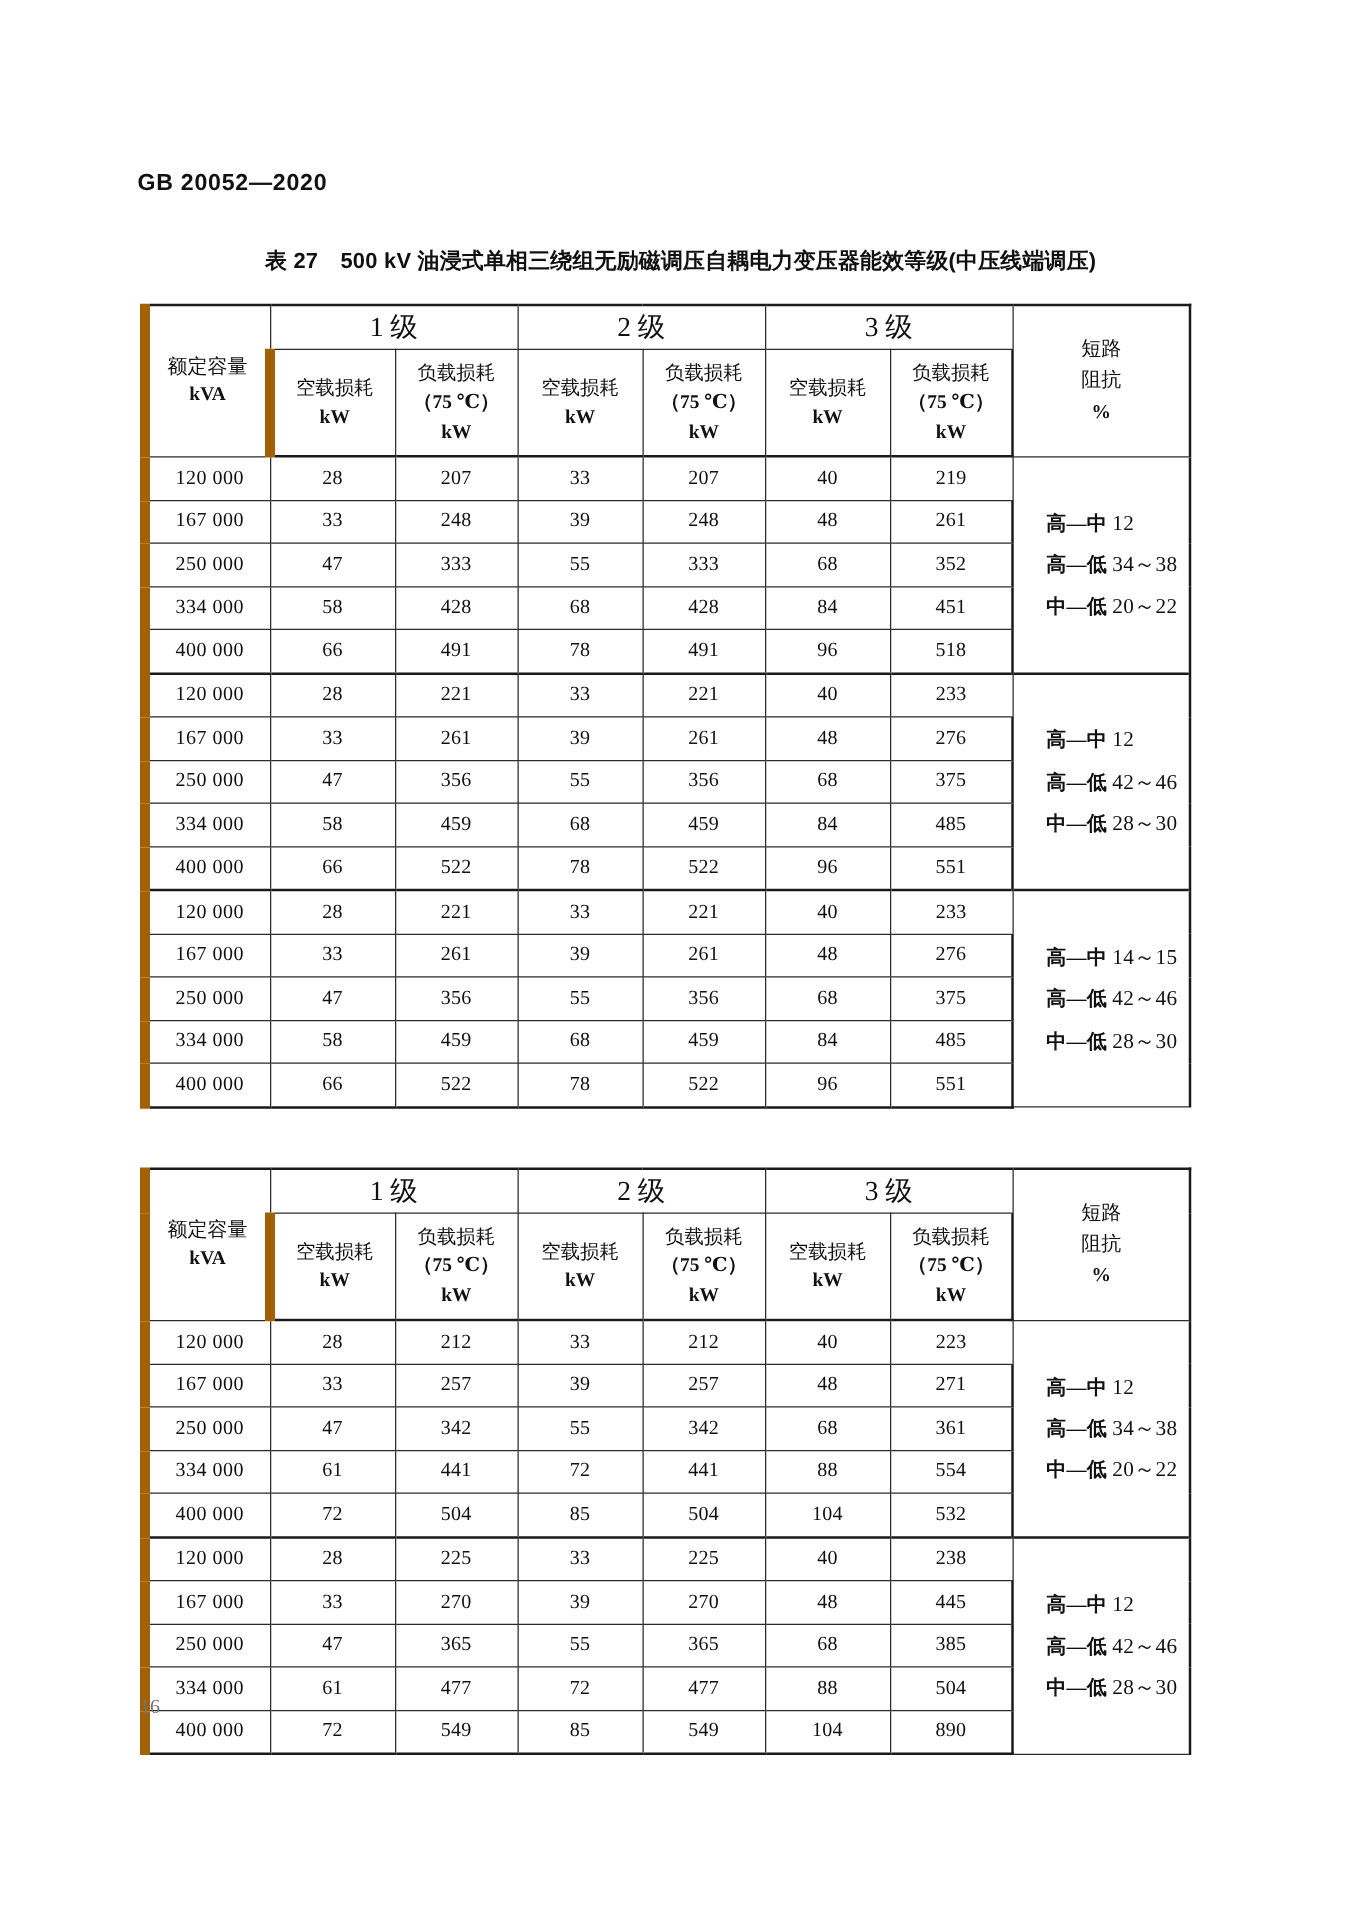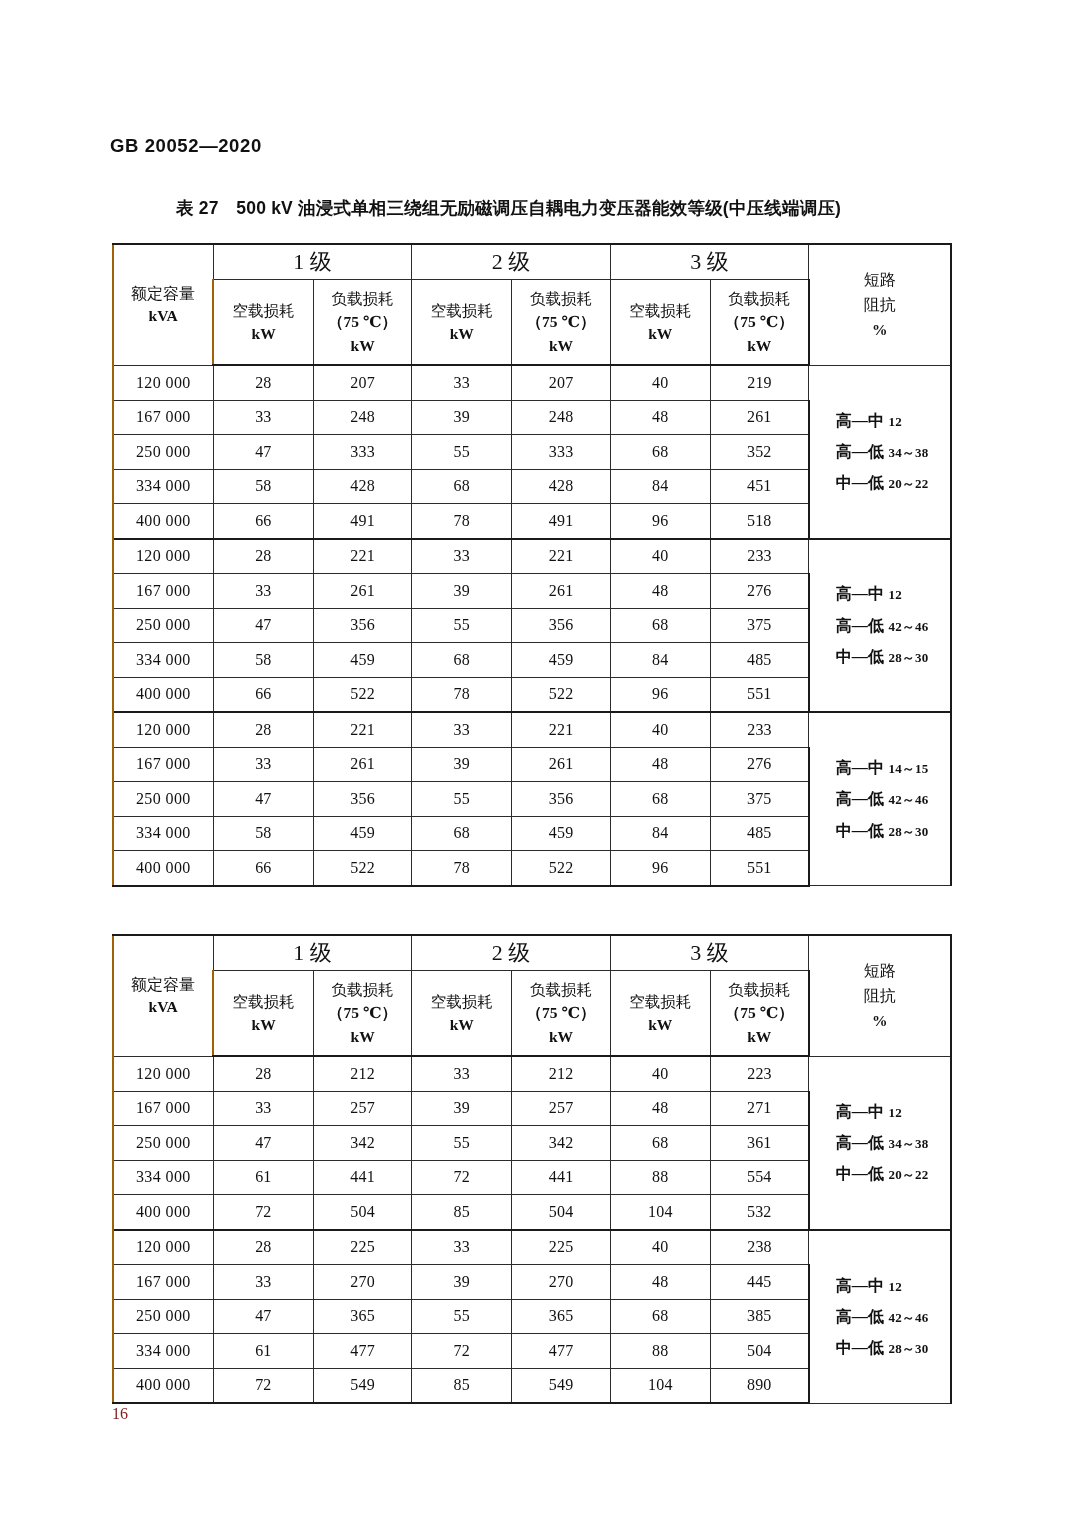--- a/index.html
+++ b/index.html
@@ -38,20 +38,21 @@
 
   
   .caption {
     position: absolute;
     font-family: "Liberation Sans", "DejaVu Sans", sans-serif;
     font-weight: bold;
     font-size: 17.5px;
     color: #111;
     white-space: nowrap;
     letter-spacing: 0.2px;
+    margin-left: 36px;
   }
   #caption-27 { left: 176px; top: 196px; }
   #caption-28 { left: 186px; top: 891px; }
 
   
   .tbl {
     position: absolute;
     border-collapse: collapse;
     table-layout: fixed;
     font-family: "Liberation Serif", "DejaVu Serif", serif;
@@ -66,21 +67,21 @@
     border: 1px solid #2b2b2b;
     padding: 0;
     text-align: center;
     vertical-align: middle;
     font-weight: normal;
   }
 
   
   .tbl { outline: none; }
   .tbl tr:first-child th { border-top: 2px solid #1a1a1a; }
-  .tbl tr td:first-child, .tbl tr th:first-child { border-left: 2px solid #a16207; }
+  .tbl tr td:first-child, .tbl tr th:first-child { border-left: 8px solid #a16207; }
   .tbl tr td:last-child, .tbl tr th:last-child { border-right: 2px solid #1a1a1a; }
   .tbl tr:last-child td { border-bottom: 2px solid #1a1a1a; }
 
   
   .h-cap {
     font-family: "Liberation Sans", "DejaVu Sans", sans-serif;
     font-weight: bold;
     font-size: 16px;
     line-height: 1.45;
     height: 118px;
@@ -131,41 +132,41 @@
     text-align: left;
     padding-left: 26px;
     font-family: "Liberation Sans", "DejaVu Sans", sans-serif;
     font-weight: bold;
     font-size: 15.5px;
     line-height: 1.95;
     vertical-align: middle;
   }
   td.imp .num {
     font-family: "Liberation Serif", "DejaVu Serif", serif;
-    font-weight: bold;
-    font-size: 13px;
+    font-weight: normal;
+    font-size: 17px;
   }
 
   
   tr.group-start td { border-top: 2px solid #1a1a1a; }
 
   
   col.c-cap   { width: 100px; }
   col.c-no    { width: 100px; }
   col.c-load  { width: 98px; }
   col.c-imp   { width: 142px; }
 
   
   .folio {
     position: absolute;
     left: 112px;
-    top: 1405px;
+    top: 1357px;
     font-family: "Liberation Serif", "DejaVu Serif", serif;
     font-size: 16px;
-    color: #7f1d1d;
+    color: #737373;
   }
 </style>
 </head>
 <body>
 
 <div class="page">
 
   <div class="running-head">GB 20052—2020</div>
 
   <div class="caption" id="caption-27">表 27　500 kV 油浸式单相三绕组无励磁调压自耦电力变压器能效等级(中压线端调压)</div>

